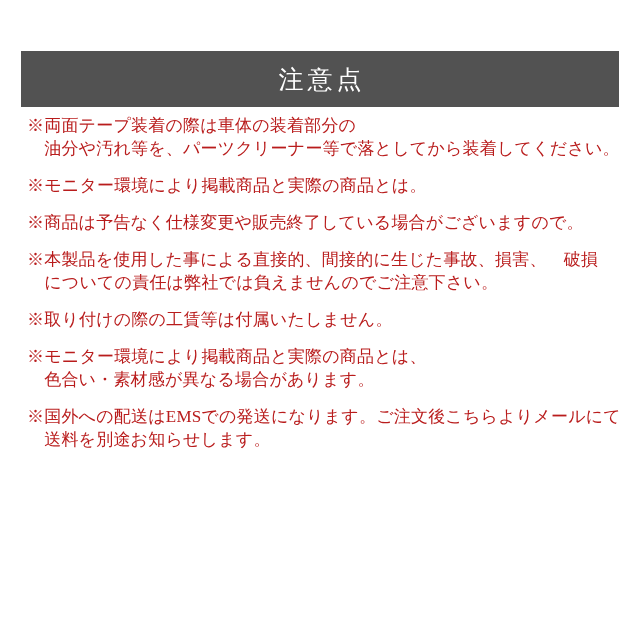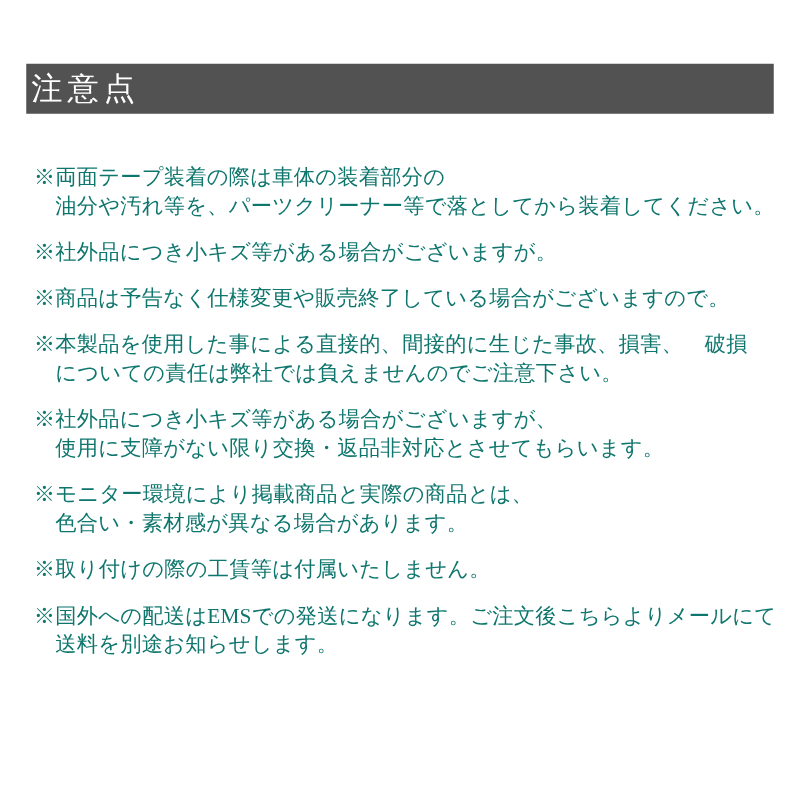--- a/index.html
+++ b/index.html
@@ -11,38 +11,39 @@
     position: relative;
   }
   .page {
     position: relative;
     width: 640px; height: 640px;
     background: #ffffff;
   }
   .header-bar {
     position: absolute;
     left: 21px; top: 51px;
-    width: 598px; height: 40px;
+    width: 598px; height: 56px;
     background: #525252;
     display: flex;
     align-items: center;
+    justify-content: center;
   }
   .header-title {
     color: #ffffff;
     font-size: 25px;
     letter-spacing: 4px;
     padding-left: 4px; 
     font-weight: 400;
     line-height: 1;
   }
   .notes {
     position: absolute;
-    left: 27px; top: 130px;
+    left: 27px; top: 114px;
     right: 2px;
-    color: #0f766e;
+    color: #b91c1c;
   }
   .note {
     font-size: 17px;
     line-height: 23px;
     margin: 0 0 14px 0;
     white-space: pre-line;
     letter-spacing: 0.2px;
   }
 </style>
 </head>
@@ -50,26 +51,24 @@
 
 <div class="page">
 
   <div class="header-bar" style="background: rgb(82, 82, 82);">
     <span class="header-title" style="color: rgb(255, 255, 255);">注意点</span>
   </div>
 
   <div class="notes">
     <p class="note">※両面テープ装着の際は車体の装着部分の
 　油分や汚れ等を、パーツクリーナー等で落としてから装着してください。</p>
-    <p class="note">※社外品につき小キズ等がある場合がございますが。</p>
+    <p class="note">※モニター環境により掲載商品と実際の商品とは。</p>
     <p class="note">※商品は予告なく仕様変更や販売終了している場合がございますので。</p>
     <p class="note">※本製品を使用した事による直接的、間接的に生じた事故、損害、　破損
 　についての責任は弊社では負えませんのでご注意下さい。</p>
-    <p class="note">※社外品につき小キズ等がある場合がございますが、
-　使用に支障がない限り交換・返品非対応とさせてもらいます。</p>
+    <p class="note">※取り付けの際の工賃等は付属いたしません。</p>
     <p class="note">※モニター環境により掲載商品と実際の商品とは、
 　色合い・素材感が異なる場合があります。</p>
-    <p class="note">※取り付けの際の工賃等は付属いたしません。</p>
     <p class="note">※国外への配送はEMSでの発送になります。ご注文後こちらよりメールにて
 　送料を別途お知らせします。</p>
   </div>
 
 </div>
 
 </body></html>

